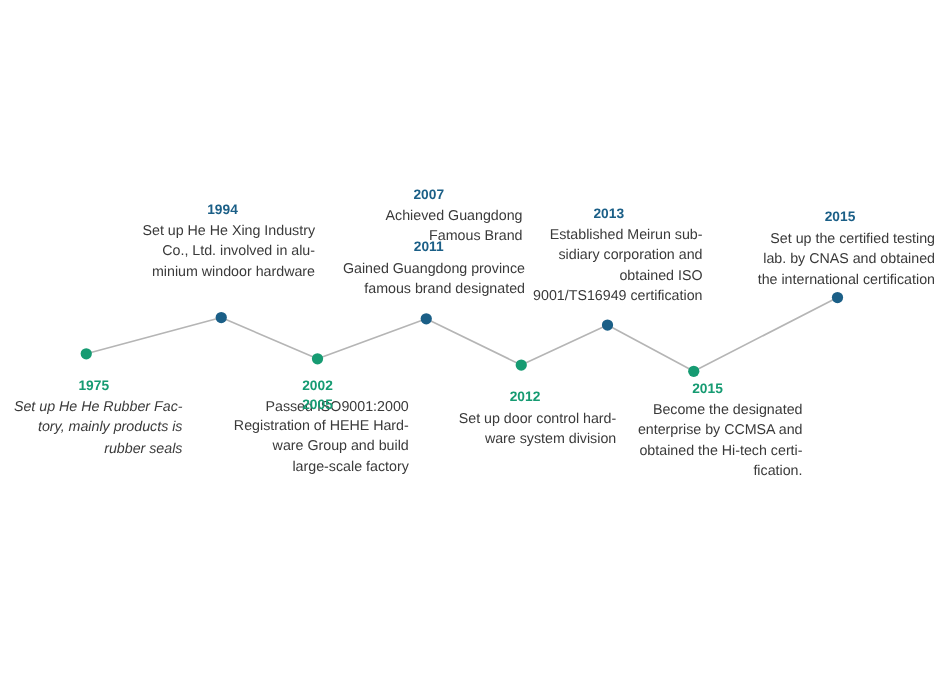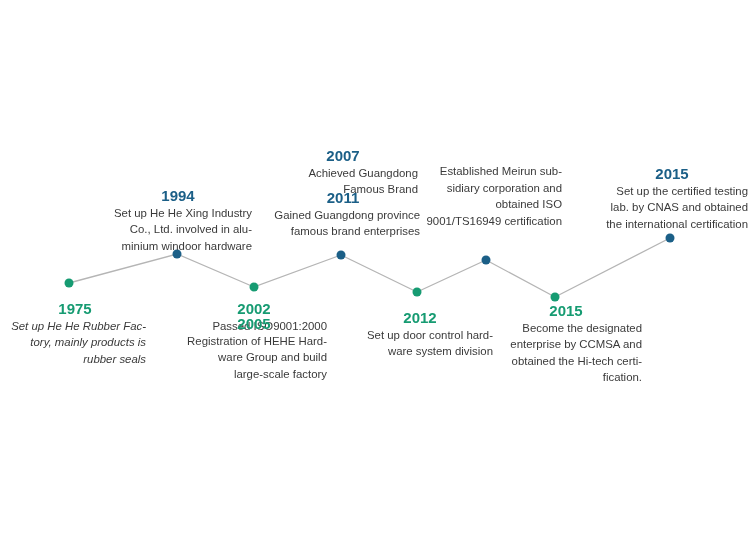--- a/index.html
+++ b/index.html
@@ -41,21 +41,21 @@
   .entry {
     position: absolute;
     text-align: center;
     color: #3a3a3a;
     font-size: 11.4px;
     line-height: 16.5px;
   }
   .entry .year {
     font-weight: bold;
     display: block;
-    font-size: 15px;
+    font-size: 11px;
     line-height: 16.8px;
   }
   .entry.top-entry .year {
     color: #1b5f87;
   }
   .entry.bottom-entry .year {
     color: #169b72;
   }
   .entry .desc {
     display: block;
@@ -73,40 +73,41 @@
 
   <div class="node-dot bottom" style="left:69px; top:283px;"></div>
   <div class="node-dot top" style="left:177px; top:254px;"></div>
   <div class="node-dot bottom" style="left:254px; top:287px;"></div>
   <div class="node-dot top" style="left:341px; top:255px;"></div>
   <div class="node-dot bottom" style="left:417px; top:292px;"></div>
   <div class="node-dot top" style="left:486px; top:260px;"></div>
   <div class="node-dot bottom" style="left:555px; top:297px;"></div>
   <div class="node-dot top" style="left:670px; top:238px;"></div>
 
-  <div class="entry top-entry" style="left:104px; top:188px; width:148px;">
+  <div class="entry top-entry" style="left:104px; top:160px; width:148px;">
     <span class="year">1994</span>
     <span class="desc" style="white-space:pre-line;">Set up He He Xing Industry
 Co., Ltd. involved in alu-
 minium windoor hardware</span>
   </div>
 
   <div class="entry top-entry" style="left:268px; top:148px; width:150px;">
     <span class="year">2007</span>
     <span class="desc" style="white-space:pre-line;">Achieved Guangdong
 Famous Brand</span>
   </div>
 
   <div class="entry top-entry" style="left:266px; top:190px; width:154px;">
     <span class="year">2011</span>
     <span class="desc" style="white-space:pre-line;">Gained Guangdong province
-famous brand enterprises</span>
+famous brand designated</span>
   </div>
 
   <div class="entry top-entry" style="left:412px; top:163px; width:150px;">
+    <span class="year">2013</span>
     <span class="desc" style="white-space:pre-line;">Established Meirun sub-
 sidiary corporation and
 obtained ISO
 9001/TS16949 certification</span>
   </div>
 
   <div class="entry top-entry" style="left:596px; top:166px; width:152px;">
     <span class="year">2015</span>
     <span class="desc" style="white-space:pre-line;">Set up the certified testing
 lab. by CNAS and obtained

